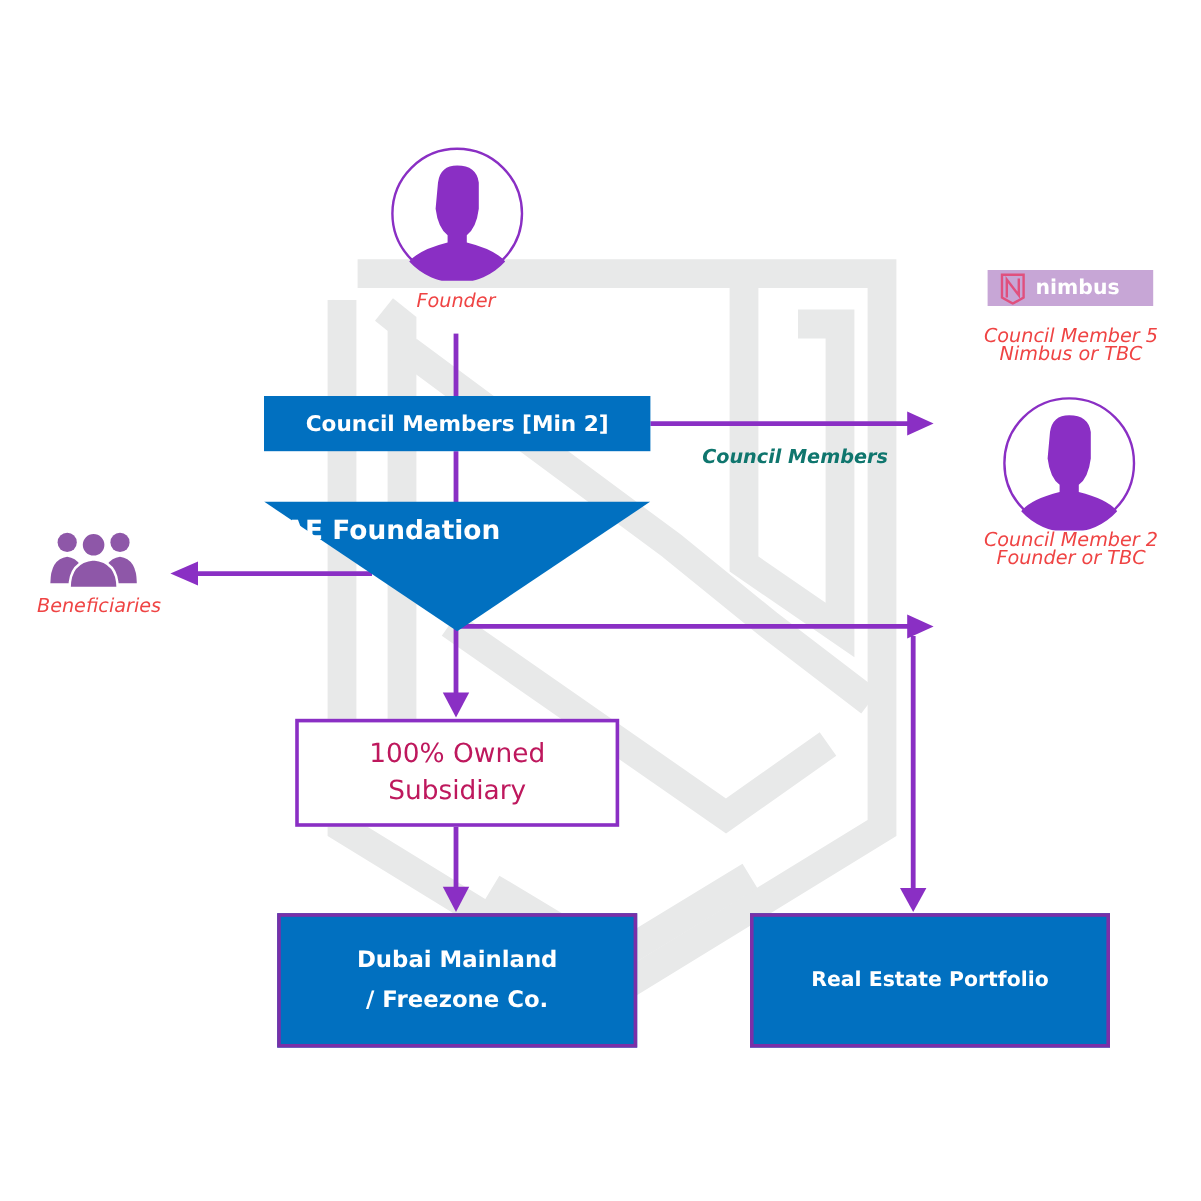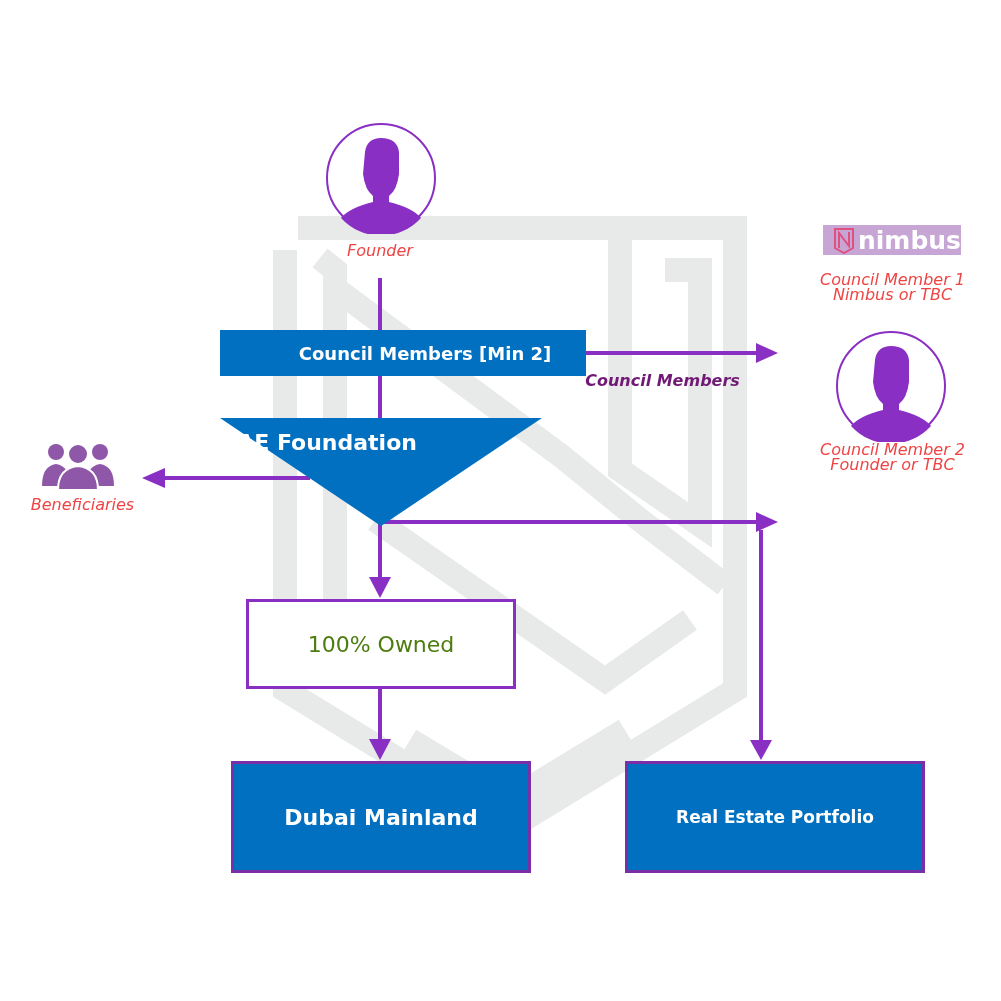--- a/index.html
+++ b/index.html
@@ -3,24 +3,24 @@
 <meta charset="utf-8">
 <style>
   html, body { margin:0; padding:0; background:#ffffff; }
   body { width:1001px; height:1001px; position:relative; overflow:hidden;
          font-family:"DejaVu Sans", sans-serif; }
   .abs { position:absolute; }
   svg.layer { position:absolute; left:0; top:0; }
   .lbl-italic { font-style:italic; color:#ef4444; font-size:16px; text-align:center; line-height:15px; }
   .box-blue { background:#0170c0; color:#fff; font-weight:bold; display:flex; align-items:center; justify-content:center; text-align:center; }
   .box-purple-border { border:3px solid #7a2fa8; box-sizing:border-box; }
-  .sub-box { background:#fff; border:3px solid #8a2fc4; box-sizing:border-box; color:#4d7c0f;
+  .sub-box { background:#fff; border:3px solid #8a2fc4; box-sizing:border-box; color:#be185d;
              display:flex; align-items:center; justify-content:center; text-align:center;
              font-size:22px; line-height:31px; }
-  .nimbus { background:#c7a6d6; display:flex; align-items:center; color:#fff; font-weight:bold; font-size:25px; }
+  .nimbus { background:#c7a6d6; display:flex; align-items:center; color:#fff; font-weight:bold; font-size:17px; }
 </style>
 </head>
 <body>
 
 <svg class="layer" width="1001" height="1001">
   <g fill="none" stroke="#e8e9e9" stroke-width="24" stroke-linejoin="miter">
 
     <polyline points="285,250 285,690 510,828 735,690 735,228 298,228"></polyline>
 
     <polyline points="320,258 335,270 335,665 335,665"></polyline>
@@ -53,25 +53,25 @@
 </svg>
 
 <div class="abs" style="left:325px;top:122px;width:112px;height:112px;">
   <svg width="112" height="112">
     <circle cx="56" cy="56" r="54" fill="#fff" stroke="#8a2fc4" stroke-width="2"></circle>
     <path d="M40,30 Q42,16 56,16 Q72,16 74,30 L74,52 Q72,68 64,74 L64,80 Q88,86 96,96 A54,54 0 0 1 16,96 Q24,86 48,80 L48,74 Q40,68 38,52 Z" fill="#8a2fc4"></path>
   </svg>
 </div>
 <div class="abs lbl-italic" style="left:320px;top:243px;width:120px;">Founder</div>
 
-<div class="abs box-blue" style="left:220px;top:330px;width:322px;height:46px;font-size:18px;padding-left:44px;">
+<div class="abs box-blue" style="left:220px;top:330px;width:322px;height:46px;font-size:18px;">
   <span>Council Members [Min 2]</span>
 </div>
 
-<div class="abs" style="left:570px;top:371px;width:185px;text-align:center;font-style:italic;font-weight:bold;color:#701a75;font-size:16px;">Council Members</div>
+<div class="abs" style="left:570px;top:371px;width:185px;text-align:center;font-style:italic;font-weight:bold;color:#0f766e;font-size:16px;">Council Members</div>
 
 <svg class="abs" style="left:220px;top:418px;" width="322" height="110">
   <polygon points="0,0 322,0 161,108" fill="#0170c0"></polygon>
 </svg>
 <div class="abs" style="left:220px;top:430px;width:322px;text-align:left;color:#fff;font-weight:bold;font-size:22px;">UAE Foundation</div>
 
 <svg class="abs" style="left:40px;top:440px;" width="76" height="50">
   <g fill="#8e57a8">
     <circle cx="16" cy="12" r="8"></circle>
       <path d="M2,46 Q2,26 16,24 Q30,26 30,46 Z"></path>
@@ -87,42 +87,44 @@
 
 <div class="abs nimbus" style="left:823px;top:225px;width:138px;height:30px;">
   <svg width="30" height="28" style="margin-left:8px;">
     <path d="M4,3 L22,3 L22,22 L13,27 L4,22 Z" fill="none" stroke="#e0507e" stroke-width="2"></path>
     <path d="M8,22 L8,7 L18,20 L18,6" fill="none" stroke="#e0507e" stroke-width="2"></path>
   </svg>
   <span style="margin-left:2px;">nimbus</span>
 </div>
 
 <div class="abs lbl-italic" style="left:800px;top:272px;width:185px;">
-  <div>Council Member 1</div>
+  <div>Council Member 5</div>
   <div>Nimbus  or TBC</div>
 </div>
 
 <div class="abs" style="left:835px;top:330px;width:112px;height:112px;">
   <svg width="112" height="112">
     <circle cx="56" cy="56" r="54" fill="#fff" stroke="#8a2fc4" stroke-width="2"></circle>
     <path d="M40,30 Q42,16 56,16 Q72,16 74,30 L74,52 Q72,68 64,74 L64,80 Q88,86 96,96 A54,54 0 0 1 16,96 Q24,86 48,80 L48,74 Q40,68 38,52 Z" fill="#8a2fc4"></path>
   </svg>
 </div>
 <div class="abs lbl-italic" style="left:800px;top:442px;width:185px;">
   <div>Council Member 2</div>
   <div>Founder or TBC</div>
 </div>
 
 <div class="abs sub-box" style="left:246px;top:599px;width:270px;height:90px;">
   <div>
     <div>100% Owned</div>
+    <div>Subsidiary</div>
   </div>
 </div>
 
-<div class="abs box-blue box-purple-border" style="left:231px;top:761px;width:300px;height:112px;font-size:22px;line-height:33px;">
+<div class="abs box-blue box-purple-border" style="left:231px;top:761px;width:300px;height:112px;font-size:19px;line-height:33px;">
   <div>
     <div>Dubai Mainland</div>
+    <div>/ Freezone Co.</div>
   </div>
 </div>
 
 <div class="abs box-blue box-purple-border" style="left:625px;top:761px;width:300px;height:112px;font-size:17px;">
   <span>Real Estate Portfolio</span>
 </div>
 
 </body></html>

